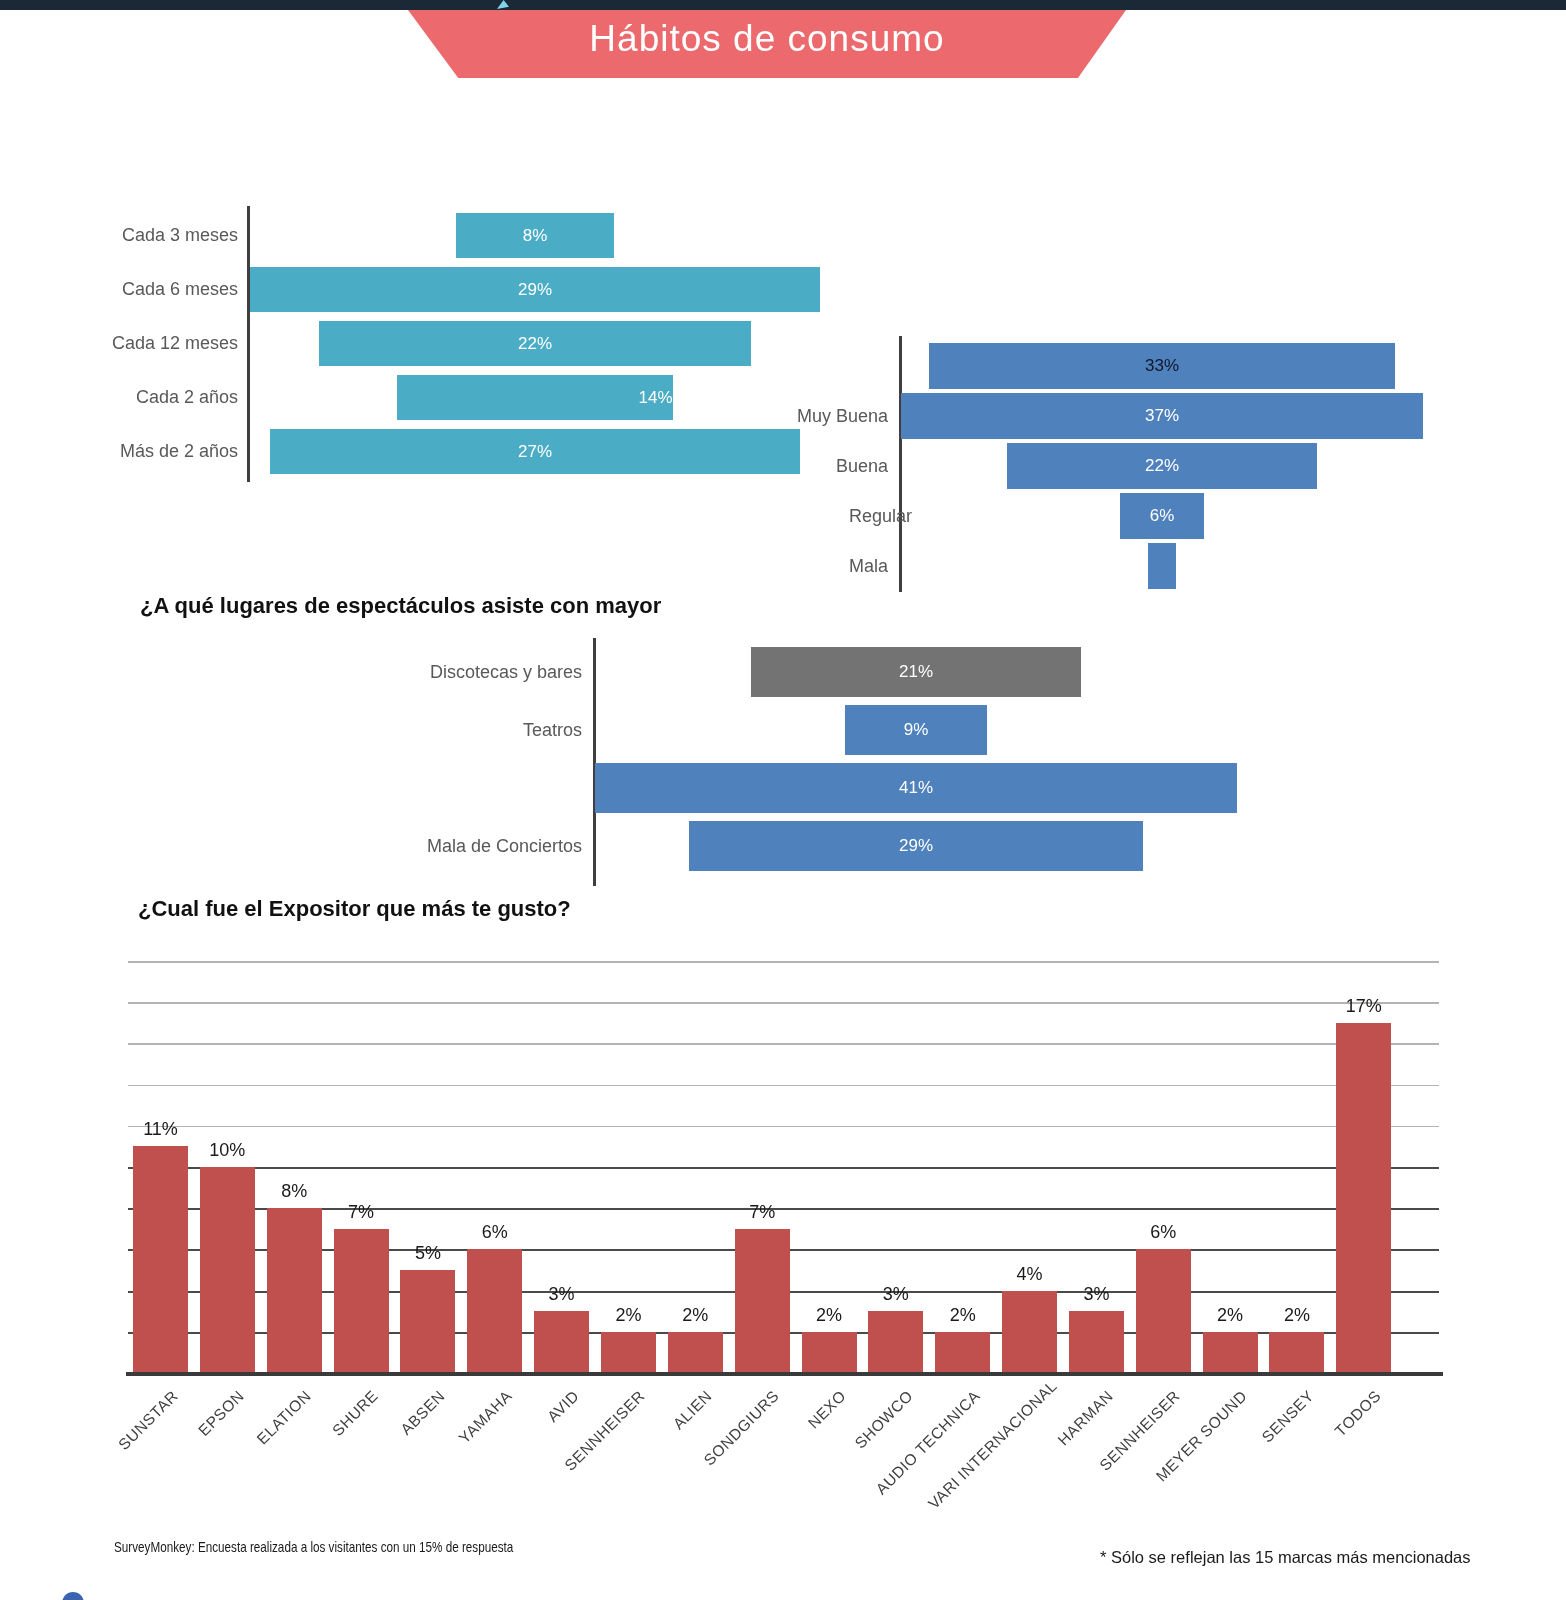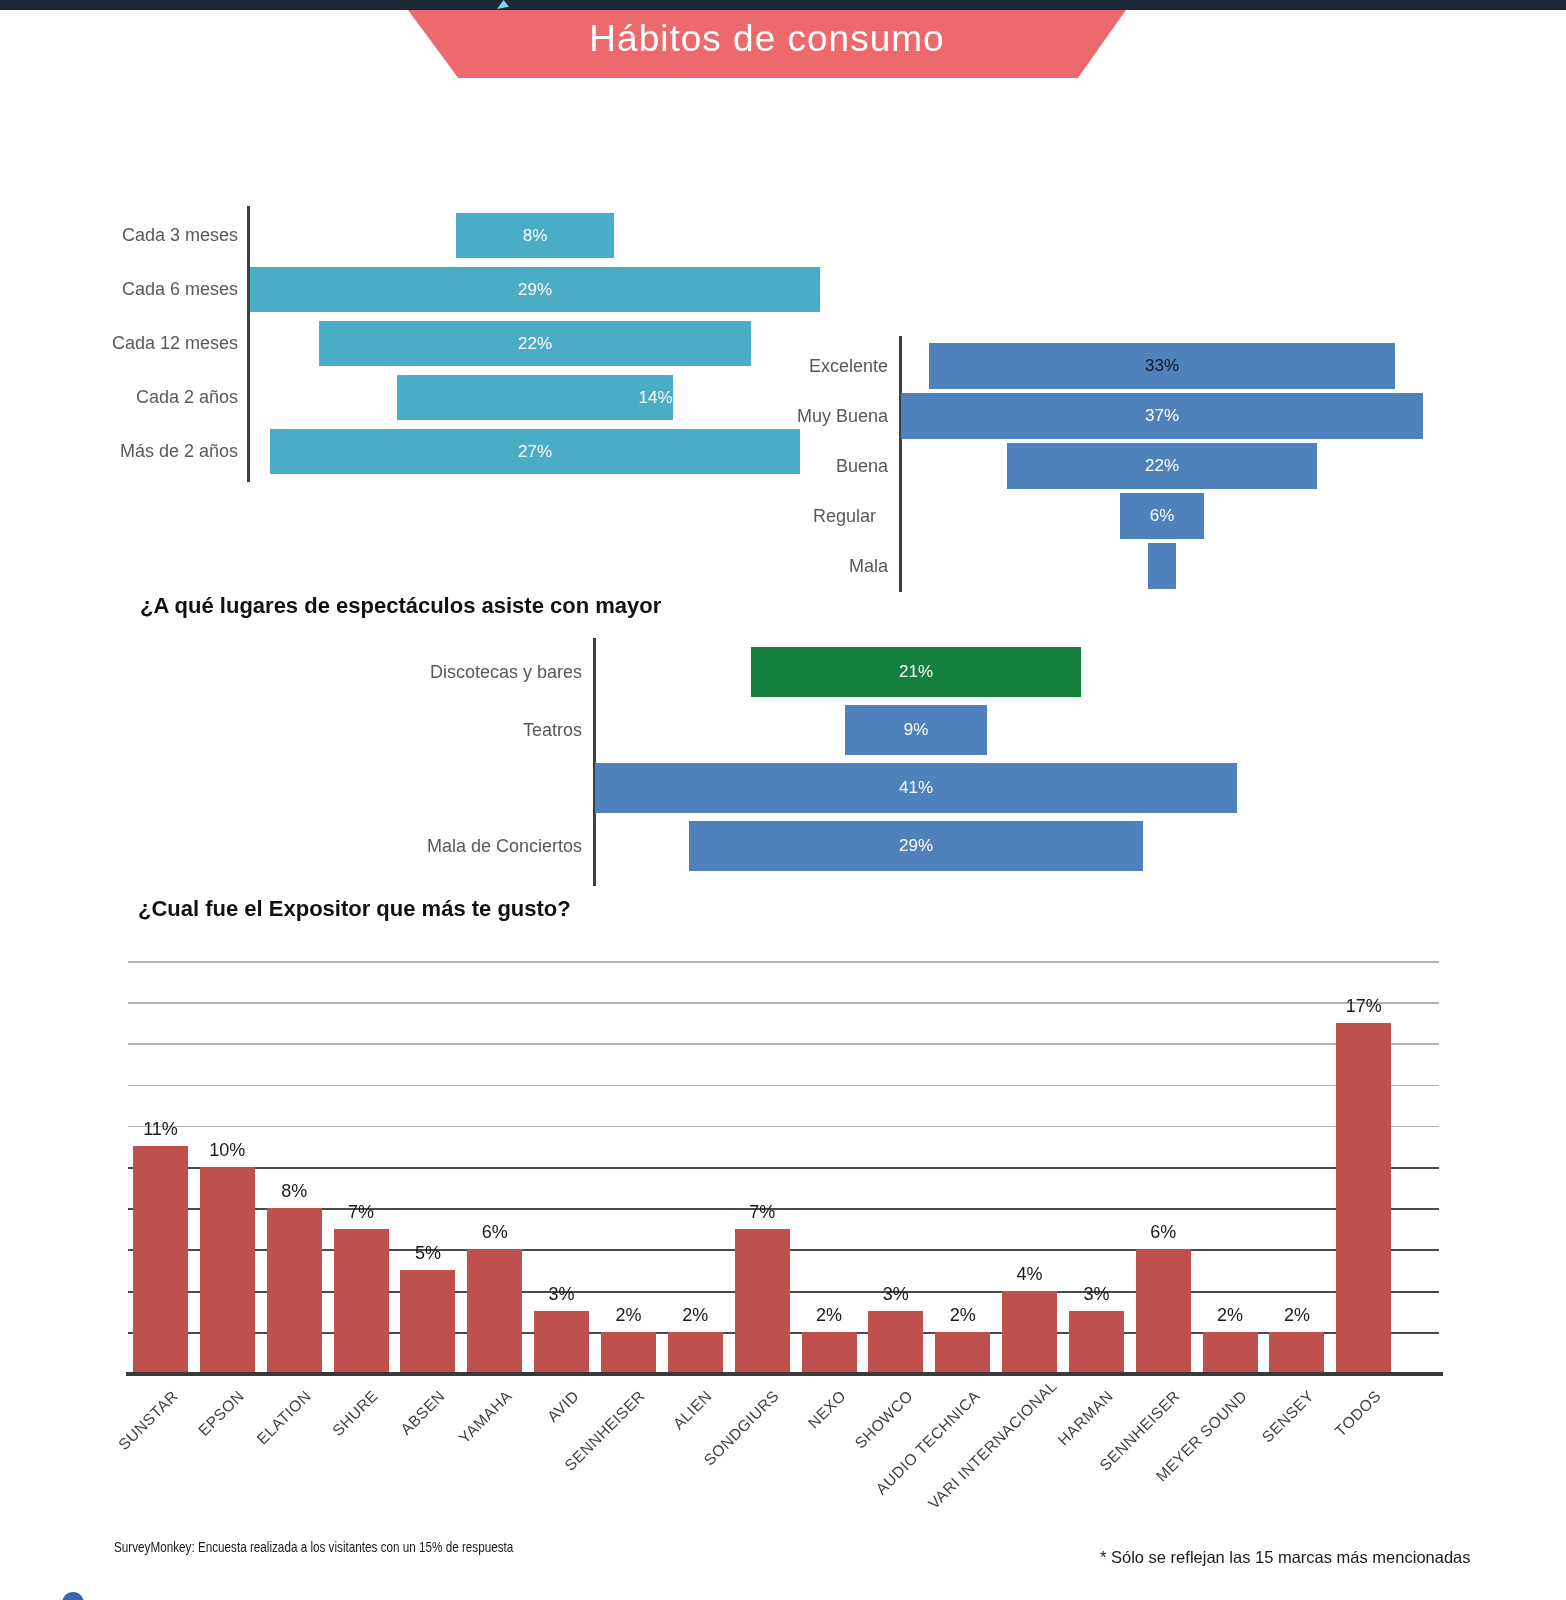--- a/index.html
+++ b/index.html
@@ -48,33 +48,32 @@
     <div style="position: absolute; left: 456.4px; top: 213px; width: 157.2px; height: 45px; background: rgb(75, 172, 198); text-align: center; line-height: 45px; font-size: 17px; color: rgb(255, 255, 255);">8%</div>
     <div style="position: absolute; left: -42px; top: 267px; width: 280px; height: 45px; line-height: 45px; text-align: right; font-size: 18px; color: rgb(89, 89, 89); white-space: nowrap;">Cada 6 meses</div>
     <div style="position: absolute; left: 250.075px; top: 267px; width: 569.85px; height: 45px; background: rgb(75, 172, 198); text-align: center; line-height: 45px; font-size: 17px; color: rgb(255, 255, 255);">29%</div>
     <div style="position: absolute; left: -42px; top: 321px; width: 280px; height: 45px; line-height: 45px; text-align: right; font-size: 18px; color: rgb(89, 89, 89); white-space: nowrap;">Cada 12 meses</div>
     <div style="position: absolute; left: 318.85px; top: 321px; width: 432.3px; height: 45px; background: rgb(75, 172, 198); text-align: center; line-height: 45px; font-size: 17px; color: rgb(255, 255, 255);">22%</div>
     <div style="position: absolute; left: -42px; top: 375px; width: 280px; height: 45px; line-height: 45px; text-align: right; font-size: 18px; color: rgb(89, 89, 89); white-space: nowrap;">Cada 2 años</div>
     <div style="position: absolute; left: 397.45px; top: 375px; width: 275.1px; height: 45px; background: rgb(75, 172, 198); text-align: right; line-height: 45px; font-size: 17px; color: rgb(255, 255, 255);">14%</div>
     <div style="position: absolute; left: -42px; top: 429px; width: 280px; height: 45px; line-height: 45px; text-align: right; font-size: 18px; color: rgb(89, 89, 89); white-space: nowrap;">Más de 2 años</div>
     <div style="position: absolute; left: 269.725px; top: 429px; width: 530.55px; height: 45px; background: rgb(75, 172, 198); text-align: center; line-height: 45px; font-size: 17px; color: rgb(255, 255, 255);">27%</div>
     <div style="position: absolute; left: 899px; top: 336px; width: 3px; height: 256px; background: rgb(63, 63, 63);"></div>
-    <div style="position: absolute; left: 608px; top: 343px; width: 280px; height: 46px; line-height: 46px; text-align: right; font-size: 18px; color: rgb(89, 89, 89); white-space: nowrap;">Excelente</div>
     <div style="position: absolute; left: 929.35px; top: 343px; width: 465.3px; height: 46px; background: rgb(79, 129, 189); text-align: center; line-height: 46px; font-size: 17px; color: #0f172a;">33%</div>
     <div style="position: absolute; left: 608px; top: 393px; width: 280px; height: 46px; line-height: 46px; text-align: right; font-size: 18px; color: rgb(89, 89, 89); white-space: nowrap;">Muy Buena</div>
     <div style="position: absolute; left: 901.15px; top: 393px; width: 521.7px; height: 46px; background: rgb(79, 129, 189); text-align: center; line-height: 46px; font-size: 17px; color: rgb(255, 255, 255);">37%</div>
     <div style="position: absolute; left: 608px; top: 443px; width: 280px; height: 46px; line-height: 46px; text-align: right; font-size: 18px; color: rgb(89, 89, 89); white-space: nowrap;">Buena</div>
     <div style="position: absolute; left: 1006.9px; top: 443px; width: 310.2px; height: 46px; background: rgb(79, 129, 189); text-align: center; line-height: 46px; font-size: 17px; color: rgb(255, 255, 255);">22%</div>
-    <div style="position: absolute; left: 596px; top: 493px; width: 280px; height: 46px; line-height: 46px; text-align: right; font-size: 18px; color: rgb(89, 89, 89); white-space: nowrap;">Regular</div>
+    <div style="position: absolute; left: 632px; top: 493px; width: 280px; height: 46px; line-height: 46px; text-align: right; font-size: 18px; color: rgb(89, 89, 89); white-space: nowrap;">Regular</div>
     <div style="position: absolute; left: 1119.7px; top: 493px; width: 84.6px; height: 46px; background: rgb(79, 129, 189); text-align: center; line-height: 46px; font-size: 17px; color: rgb(255, 255, 255);">6%</div>
     <div style="position: absolute; left: 608px; top: 543px; width: 280px; height: 46px; line-height: 46px; text-align: right; font-size: 18px; color: rgb(89, 89, 89); white-space: nowrap;">Mala</div>
     <div style="position: absolute; left: 1147.9px; top: 543px; width: 28.2px; height: 46px; background: rgb(79, 129, 189); text-align: center; line-height: 46px; font-size: 17px; color: rgb(255, 255, 255);"></div>
     <div style="position: absolute; left: 593px; top: 638px; width: 3px; height: 248px; background: rgb(63, 63, 63);"></div>
     <div style="position: absolute; left: 302px; top: 647px; width: 280px; height: 50px; line-height: 50px; text-align: right; font-size: 18px; color: rgb(89, 89, 89); white-space: nowrap;">Discotecas y bares</div>
-    <div style="position: absolute; left: 751.36px; top: 647px; width: 329.28px; height: 50px; background: #15803d; text-align: center; line-height: 50px; font-size: 17px; color: rgb(255, 255, 255);">21%</div>
+    <div style="position: absolute; left: 751.36px; top: 647px; width: 329.28px; height: 50px; background: #737373; text-align: center; line-height: 50px; font-size: 17px; color: rgb(255, 255, 255);">21%</div>
     <div style="position: absolute; left: 302px; top: 705px; width: 280px; height: 50px; line-height: 50px; text-align: right; font-size: 18px; color: rgb(89, 89, 89); white-space: nowrap;">Teatros</div>
     <div style="position: absolute; left: 845.44px; top: 705px; width: 141.12px; height: 50px; background: rgb(79, 129, 189); text-align: center; line-height: 50px; font-size: 17px; color: rgb(255, 255, 255);">9%</div>
     <div style="position: absolute; left: 594.56px; top: 763px; width: 642.88px; height: 50px; background: rgb(79, 129, 189); text-align: center; line-height: 50px; font-size: 17px; color: rgb(255, 255, 255);">41%</div>
     <div style="position: absolute; left: 302px; top: 821px; width: 280px; height: 50px; line-height: 50px; text-align: right; font-size: 18px; color: rgb(89, 89, 89); white-space: nowrap;">Mala de Conciertos</div>
     <div style="position: absolute; left: 688.64px; top: 821px; width: 454.72px; height: 50px; background: rgb(79, 129, 189); text-align: center; line-height: 50px; font-size: 17px; color: rgb(255, 255, 255);">29%</div>
     <div style="position: absolute; left: 128px; top: 1331.8px; width: 1311px; height: 2px; background: rgb(74, 74, 74);"></div>
     <div style="position: absolute; left: 128px; top: 1290.6px; width: 1311px; height: 2px; background: rgb(74, 74, 74);"></div>
     <div style="position: absolute; left: 128px; top: 1249.4px; width: 1311px; height: 2px; background: rgb(74, 74, 74);"></div>
     <div style="position: absolute; left: 128px; top: 1208.2px; width: 1311px; height: 2px; background: rgb(74, 74, 74);"></div>
     <div style="position: absolute; left: 128px; top: 1167px; width: 1311px; height: 2px; background: rgb(74, 74, 74);"></div>

